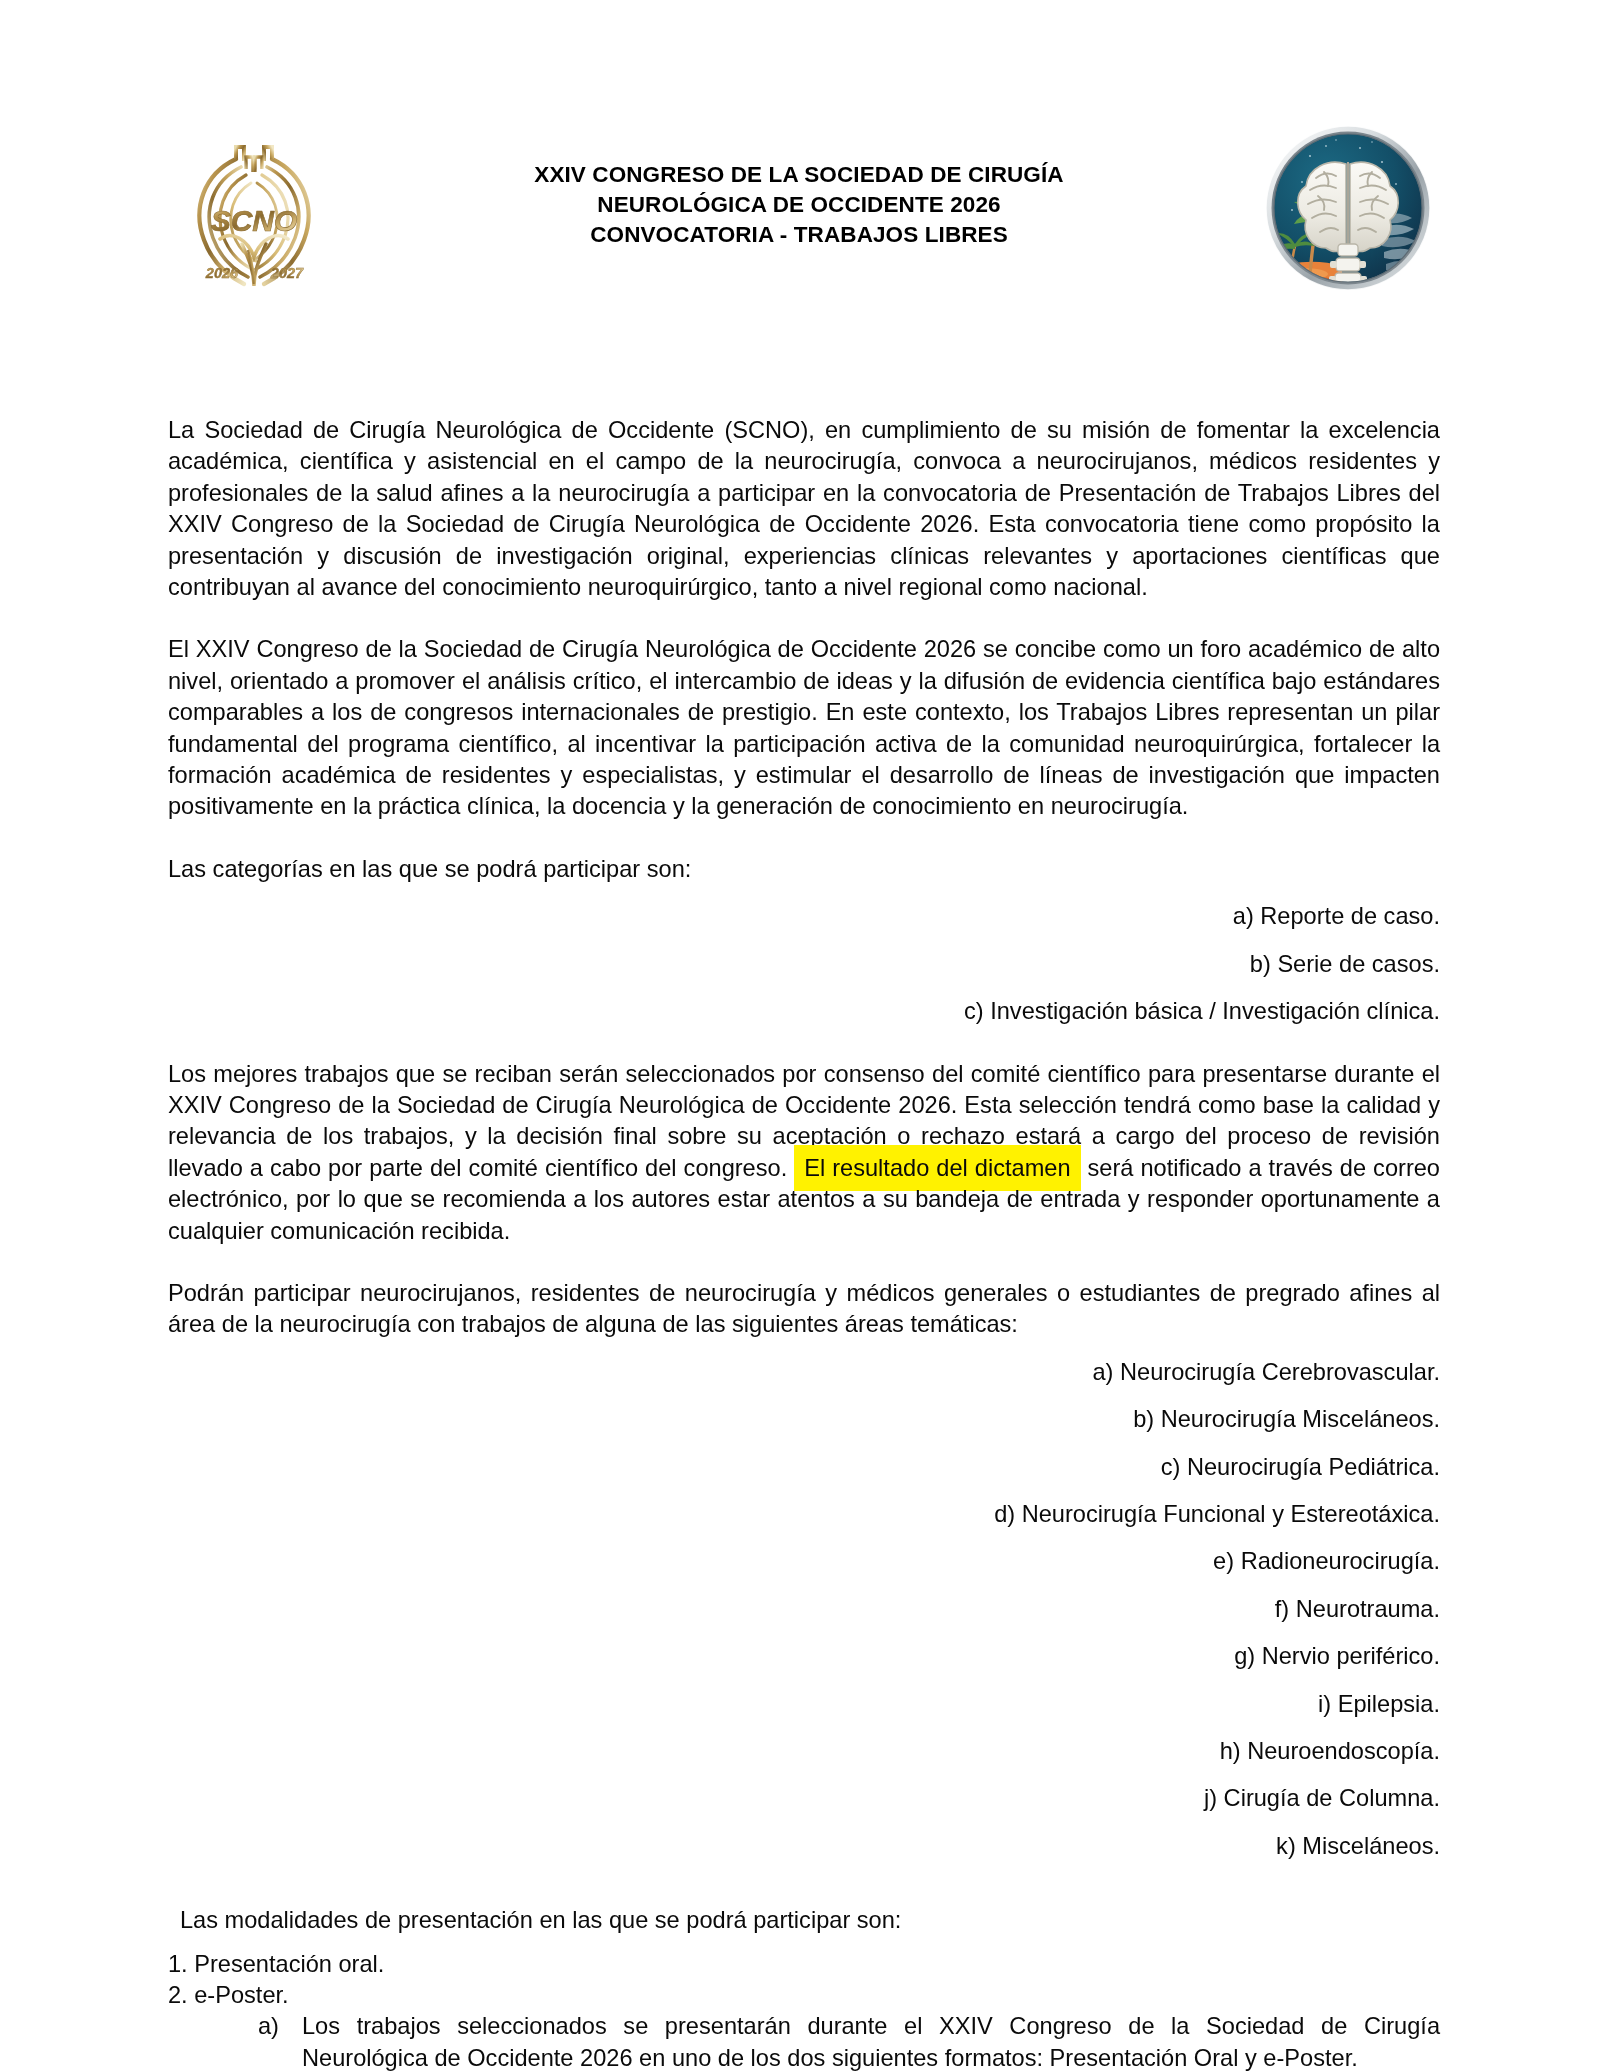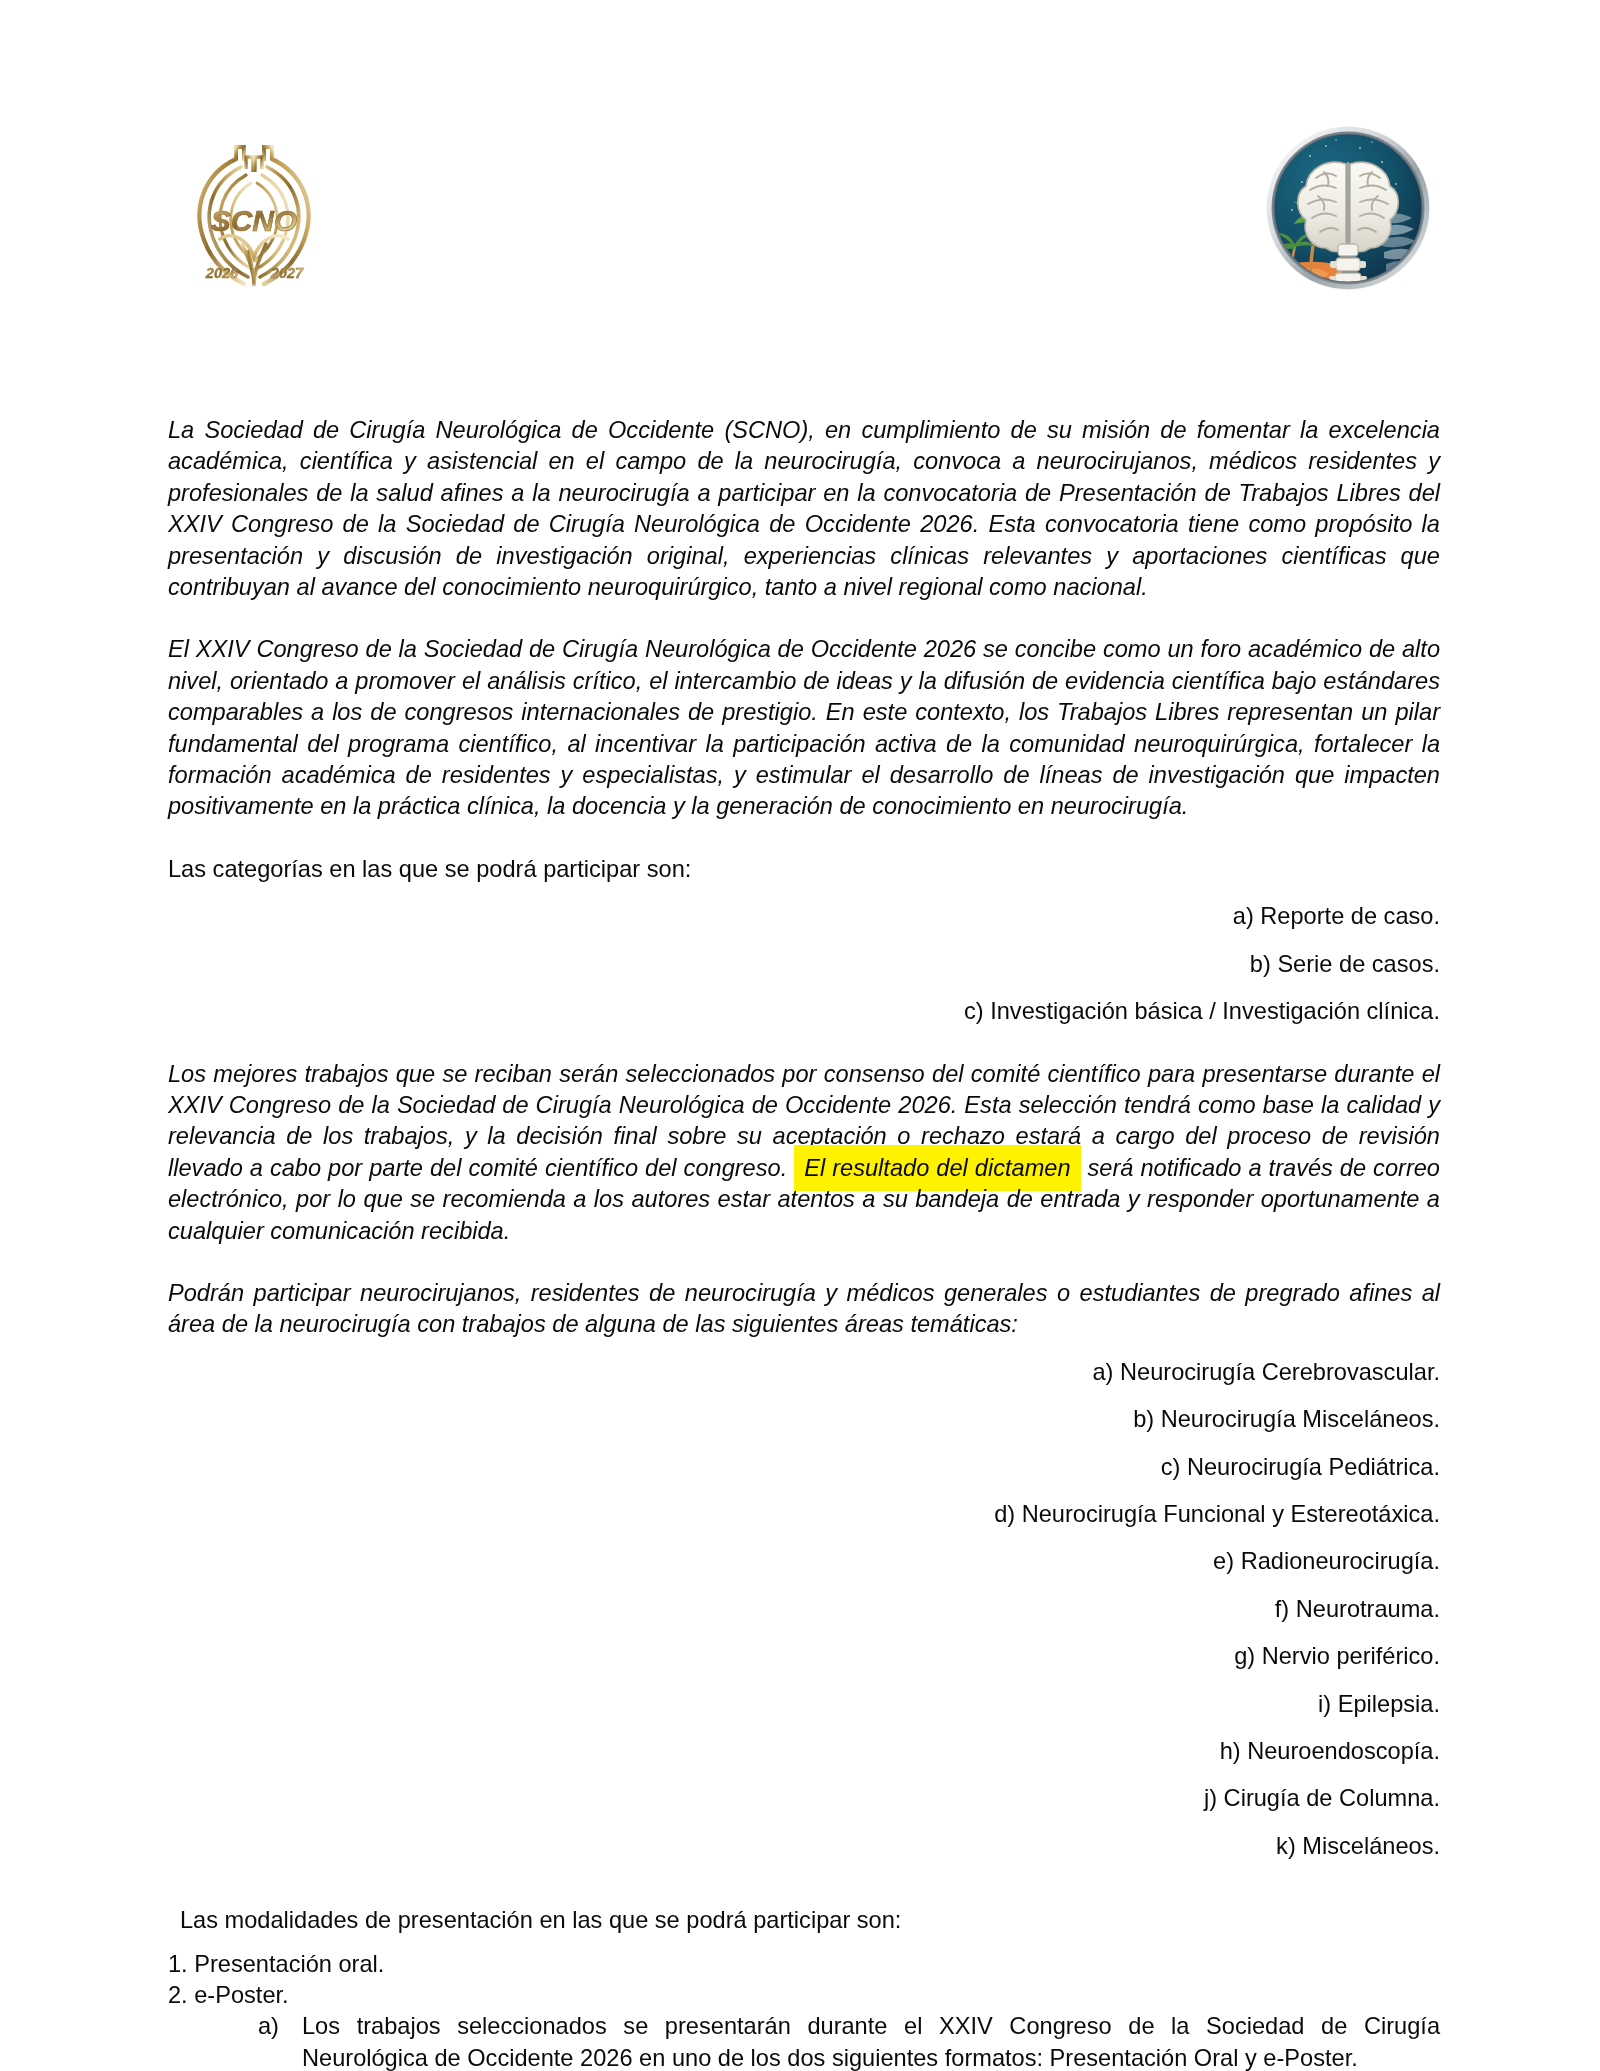--- a/index.html
+++ b/index.html
@@ -78,21 +78,20 @@
     font-family: "Liberation Sans Narrow", "Liberation Sans", sans-serif;
     font-stretch: condensed;
     font-size: 23.6px;
     line-height: 31.4px;
     color: #0a0a0a;
   }
   p.para {
     margin: 0 0 31px 0;
     text-align: justify;
     text-justify: inter-word;
-    font-style: italic;
   }
   p.flow { margin: 12px; text-align: left; }
 
   .lead-in { margin: 0; text-align: left; }
 
   ul.alpha-list, ul.num-list {
     list-style: none;
     margin: 0;
     padding: 0;
   }
@@ -182,20 +181,25 @@
 
         <path d="M46 113 C58 104, 74 114, 80 131 C86 114, 102 104, 114 113" fill="none" stroke="url(#gold3)" stroke-width="3.6" stroke-linecap="round"></path>
         <path d="M68 118 C74 132, 80 144, 80 160 C80 144, 86 132, 92 118" fill="none" stroke="url(#gold1)" stroke-width="3.4" stroke-linecap="round"></path>
         <path d="M74 124 C78 136, 80 148, 80 158" fill="none" stroke="url(#gold2)" stroke-width="2.4"></path>
 
         <text x="48" y="152" text-anchor="middle" font-family="Liberation Sans, sans-serif" font-size="14.5" font-weight="bold" fill="url(#gold1)" stroke="#8a6a2f" stroke-width="0.35">2026</text>
         <text x="113" y="152" text-anchor="middle" font-family="Liberation Sans, sans-serif" font-size="14.5" font-weight="bold" fill="url(#gold2)" stroke="#8a6a2f" stroke-width="0.35">2027</text>
       </svg>
     </div>
 
+    <div class="title-block">
+      <div class="title-line">XXIV CONGRESO DE LA SOCIEDAD DE CIRUGÍA</div>
+      <div class="title-line">NEUROLÓGICA DE OCCIDENTE 2026</div>
+      <div class="title-line">CONVOCATORIA - TRABAJOS LIBRES</div>
+    </div>
 
     <div class="brain-logo">
       <svg viewBox="0 0 168 168" xmlns="http://www.w3.org/2000/svg" aria-hidden="true">
         <defs>
           <linearGradient id="ringg" x1="0" y1="0" x2="1" y2="1">
             <stop offset="0%" stop-color="#ffffff"></stop>
             <stop offset="35%" stop-color="#d8dde0"></stop>
             <stop offset="60%" stop-color="#9aa3a9"></stop>
             <stop offset="100%" stop-color="#e9edef"></stop>
           </linearGradient>

